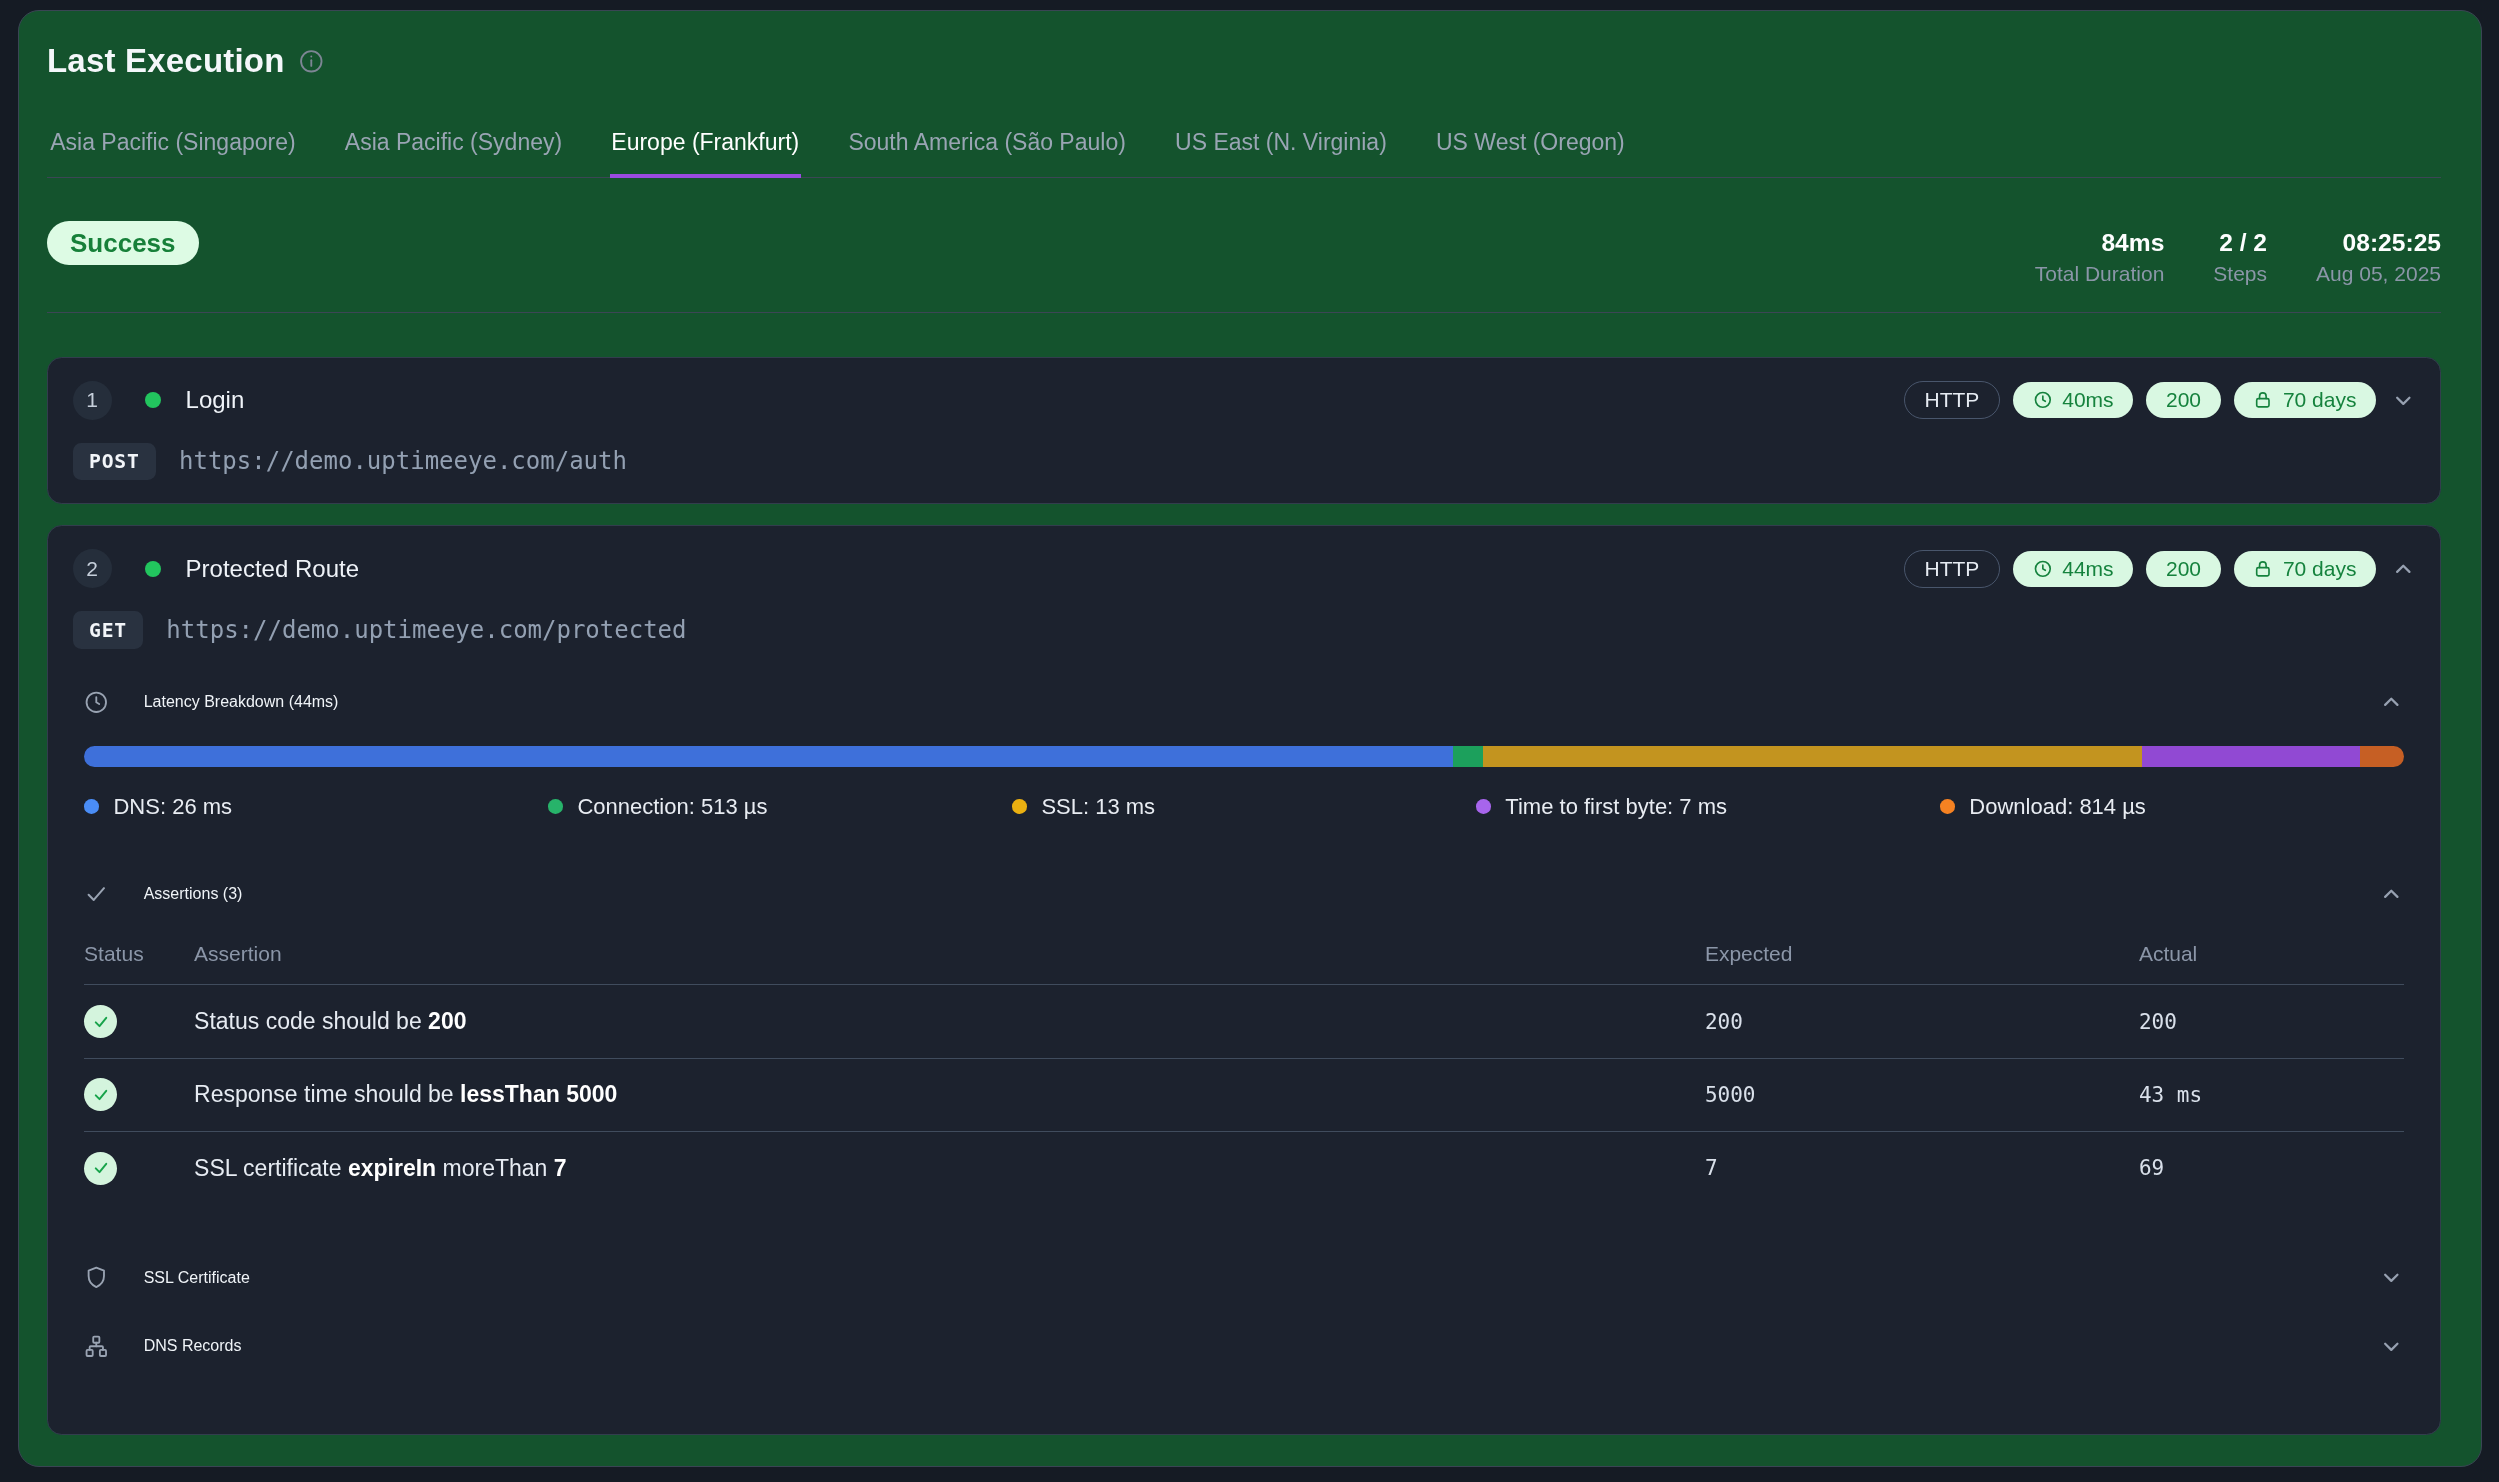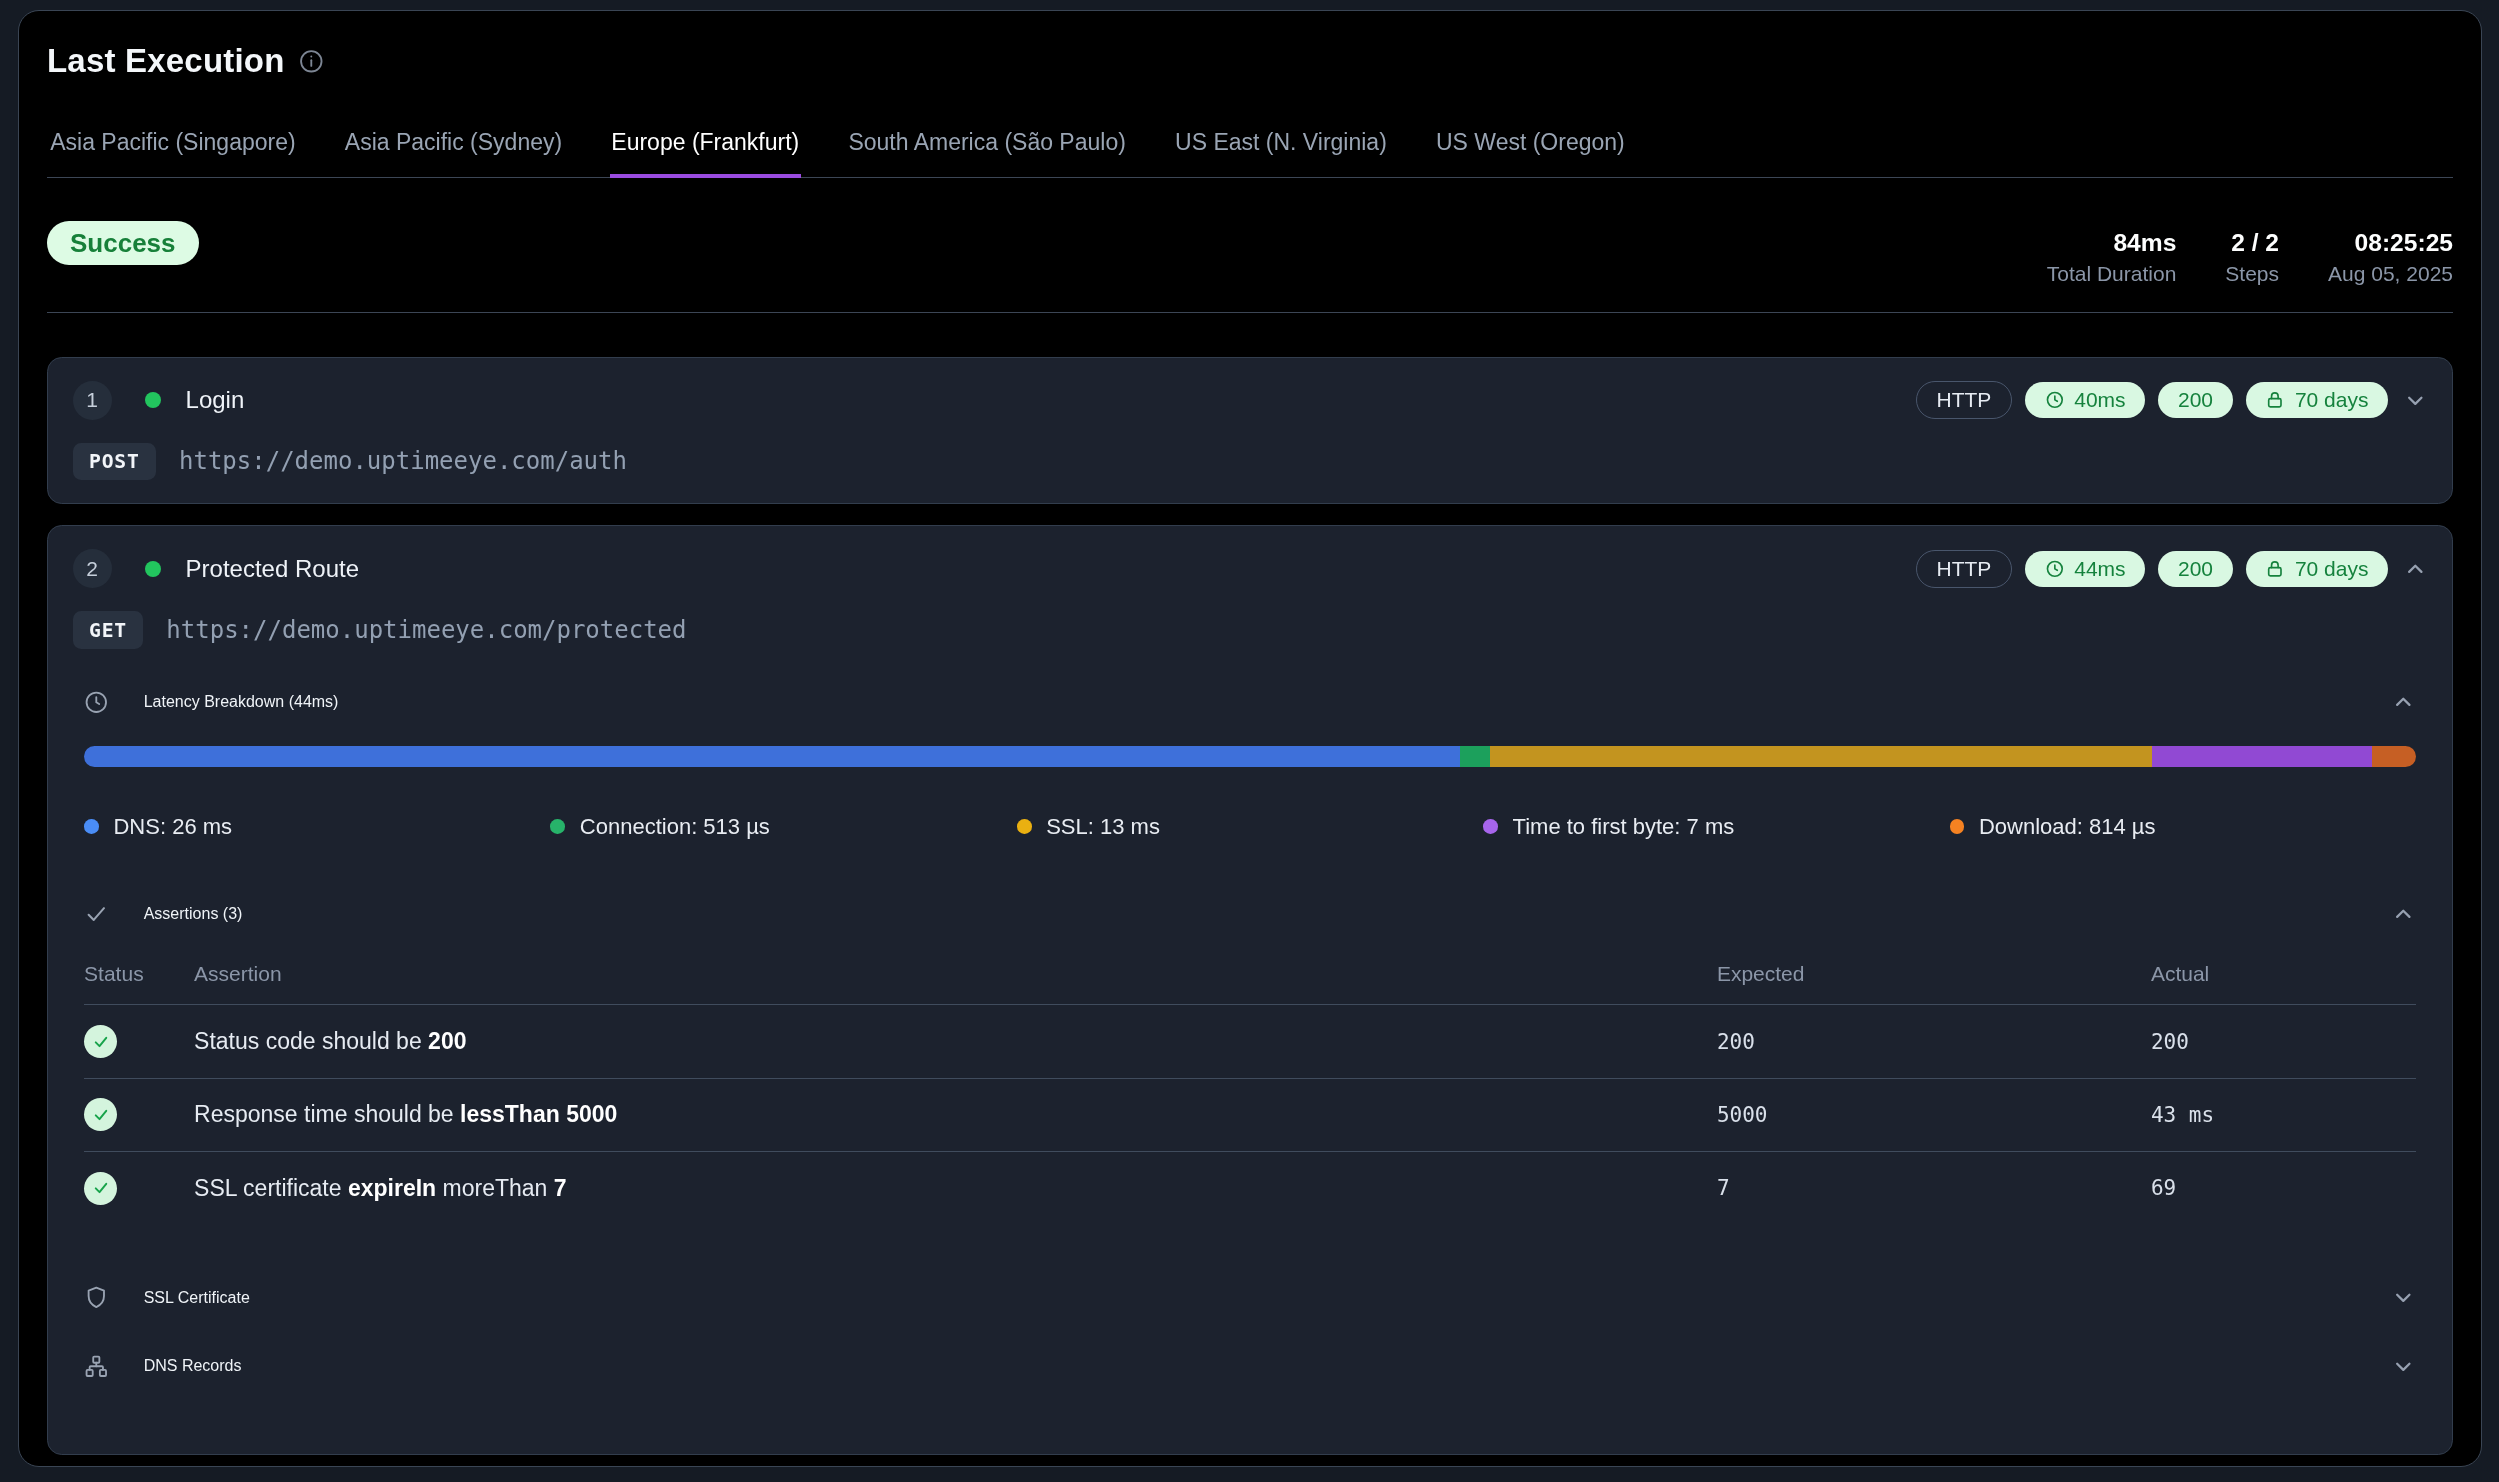--- a/index.html
+++ b/index.html
@@ -8,24 +8,24 @@
     background:#151b24;
     font-family:"Liberation Sans", sans-serif;
     color:#f2f5f9;
     position:relative;
     overflow:hidden;
   }
   .mono { font-family:"DejaVu Sans Mono", monospace; }
 
   .container {
     position:absolute; left:18px; top:9.8px; right:18px; bottom:14.7px;
-    background:#000000;
+    background:#14532d;
     border:1.6px solid #3a4554;
     border-radius:21px;
-    padding:31px 28px 0 28px;
+    padding:31px 40px 0 28px;
   }
 
   
   .title-row { display:flex; align-items:center; gap:14.7px; }
   .page-title { font-size:33px; font-weight:700; letter-spacing:0.2px; color:#f4f7fa; }
   .info-ic { color:#7d8694; display:flex; }
 
   
   .tabs { display:flex; gap:46px; margin-top:38px; border-bottom:1.6px solid #3c4655; padding:0 1.6px; }
   .tab { font-size:23px; color:#9aa5b4; padding:11.5px 1.6px 18px 1.6px; border-bottom:4.9px solid transparent; margin-bottom:-1.6px; cursor:pointer; white-space:nowrap; }
@@ -66,21 +66,21 @@
   .step-body { padding:0 11.5px; }
 
   .section-header { display:flex; align-items:center; margin-top:41px; cursor:pointer; }
   .section-header .sec-ic { color:#99a3b2; display:flex; flex:none; }
   .section-title { font-size:16px; font-weight:500; color:#f0f4f8; margin-left:35px; }
   .section-header .chev { margin-left:auto; }
 
   
   .latency-bar { display:flex; height:21px; border-radius:11.5px; overflow:hidden; margin-top:31px; }
   .latency-bar .seg { height:100%; }
-  .legend { display:grid; grid-template-columns:repeat(5,1fr); margin-top:47px; }
+  .legend { display:grid; grid-template-columns:repeat(5,1fr); margin-top:27px; }
   .legend-item { display:flex; align-items:center; gap:14.7px; }
   .legend-dot { width:14.7px; height:14.7px; border-radius:50%; flex:none; }
   .legend-label { font-size:22px; color:#e8ecf2; }
 
   
   .assert-table { margin-top:36px; }
   .tr { display:grid; grid-template-columns:110px 1fr 434px 265px; align-items:center; }
   .tr.head { padding-bottom:18px; border-bottom:1.6px solid #404c5d; }
   .tr.row { padding:19.7px 0; border-bottom:1.6px solid #404c5d; }
   .tr.row.last { border-bottom:none; }

